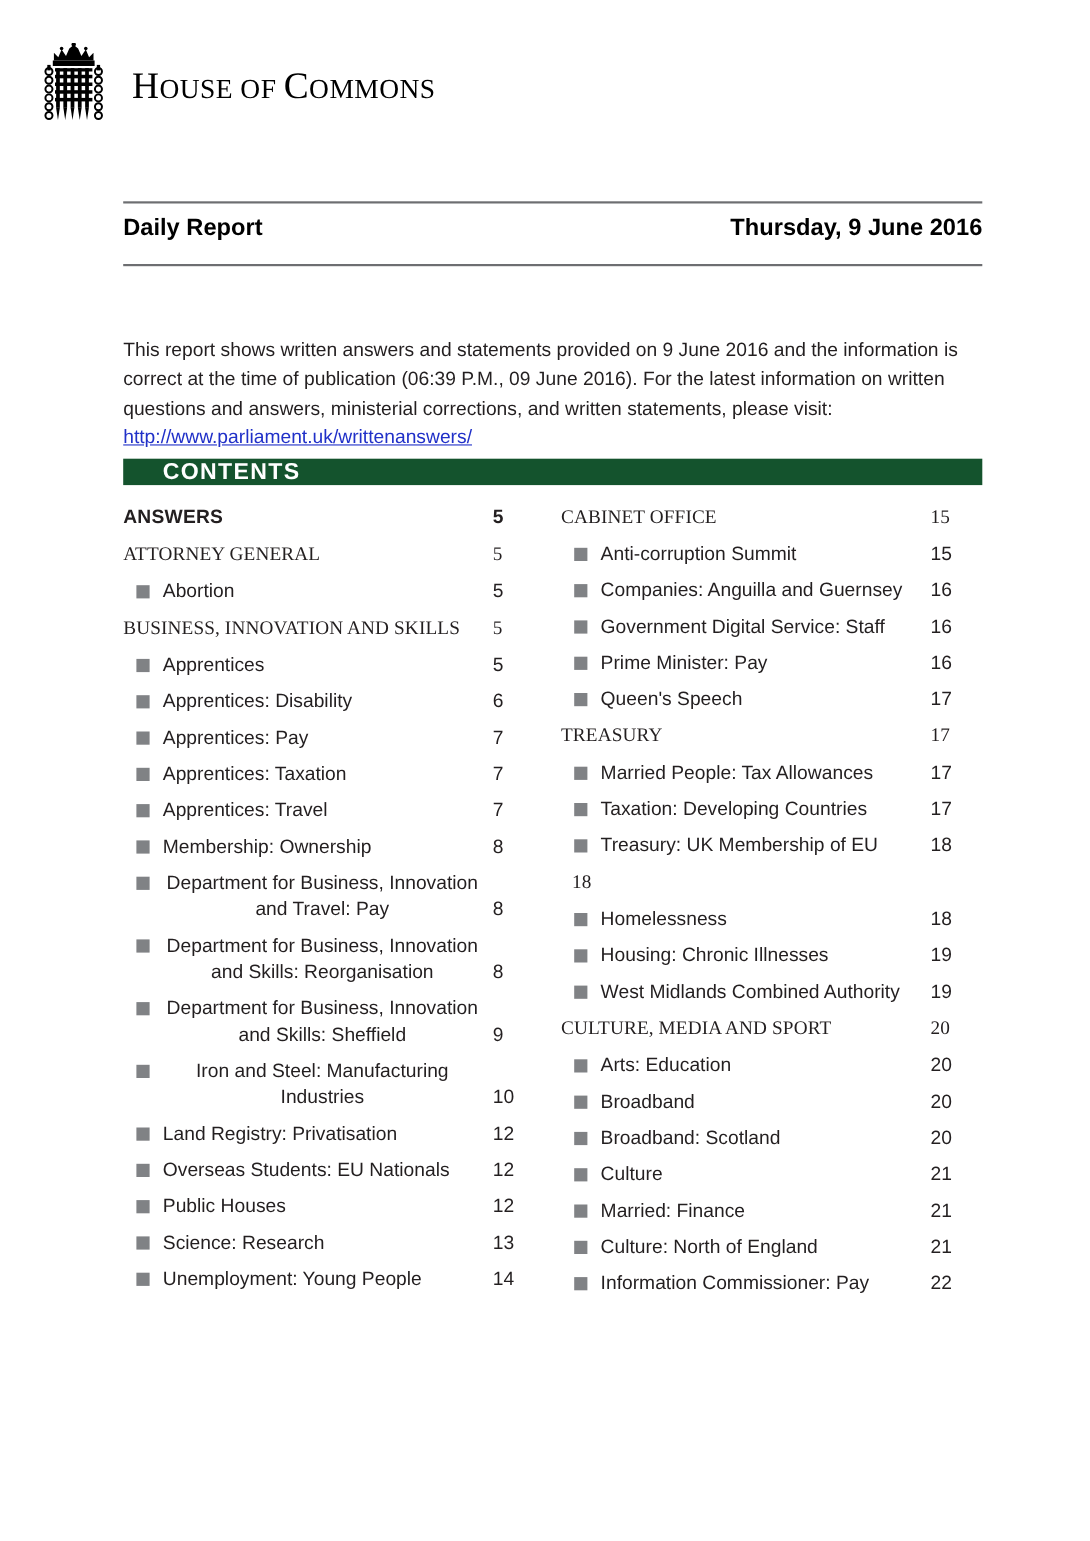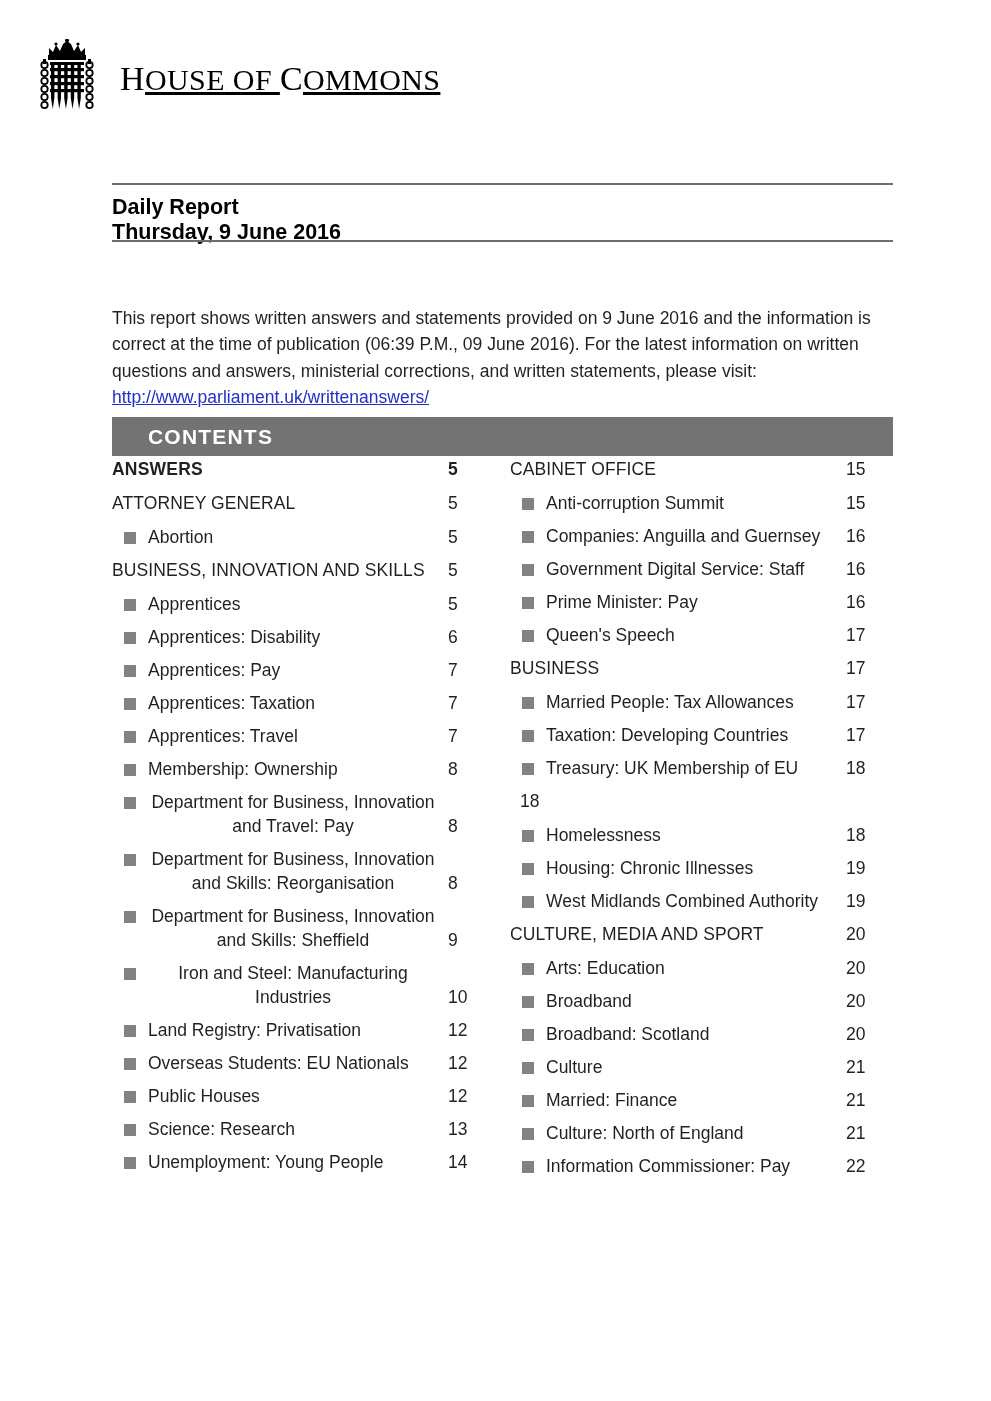--- a/index.html
+++ b/index.html
@@ -33,21 +33,21 @@
   }
   .masthead-title {
     margin-left: 22px;
     font-family: "Liberation Serif", serif;
     font-size: 34px;
     letter-spacing: 0.4px;
     color: #000000;
     white-space: nowrap;
   }
   .masthead-title .sc-big { font-size: 34px; }
-  .masthead-title .sc-small { font-size: 30px; text-decoration: underline; }
+  .masthead-title .sc-small { font-size: 25px; }
 
   
   .rule {
     position: absolute;
     left: 112px;
     width: 781px;
     height: 2px;
     background: #6d6e71;
   }
   .rule-top { top: 183px; }
@@ -57,21 +57,20 @@
     position: absolute;
     left: 112px;
     top: 195px;
     width: 781px;
     display: flex;
     justify-content: space-between;
     align-items: baseline;
     font-size: 21.5px;
     font-weight: bold;
     color: #000000;
-    flex-direction: column;
   }
 
   
   .intro {
     position: absolute;
     left: 112px;
     top: 287px;
     width: 775px;
     font-size: 17.5px;
     line-height: 26.5px;
@@ -81,22 +80,22 @@
     color: #2030c8;
     text-decoration: underline;
   }
 
   
   .contents-bar {
     position: absolute;
     left: 112px;
     top: 417px;
     width: 781px;
-    height: 39px;
-    background: #737373;
+    height: 24px;
+    background: #14532d;
   }
   .contents-bar span {
     position: absolute;
     left: 36px;
     top: 50%;
     transform: translateY(-50%);
     color: #ffffff;
     font-size: 21px;
     font-weight: bold;
     letter-spacing: 1.2px;
@@ -151,21 +150,21 @@
     color: #231f20;
     text-align: center;
   }
 
   
   .row-main { margin-bottom: 10px; }
   .row-main .label { font-weight: bold; letter-spacing: 0.2px; }
   .row-main .page { font-weight: bold; }
 
   
-  .row-dept { margin-bottom: 10px; }
+  .row-dept { margin-bottom: 10px; font-family: Liberation Serif, serif; }
   .row-dept .label { letter-spacing: 0.1px; }
   .row-dept .label-wrap { padding-left: 0; }
 
   
   .row-item .label-wrap { padding-left: 12px; }
 </style>
 </head>
 <body>
 
 <div class="masthead">
@@ -404,21 +403,21 @@
       </div>
       <div class="toc-row row-item">
         <div class="label-wrap">
           <span class="bullet" style="background: rgb(128, 130, 133);"></span>
           <span class="label">Queen's Speech</span>
         </div>
         <span class="page">17</span>
       </div>
       <div class="toc-row row-dept">
         <div class="label-wrap">
-          <span class="label">BUSINESS</span>
+          <span class="label">TREASURY</span>
         </div>
         <span class="page">17</span>
       </div>
       <div class="toc-row row-item">
         <div class="label-wrap">
           <span class="bullet" style="background: rgb(128, 130, 133);"></span>
           <span class="label">Married People: Tax Allowances</span>
         </div>
         <span class="page">17</span>
       </div>

